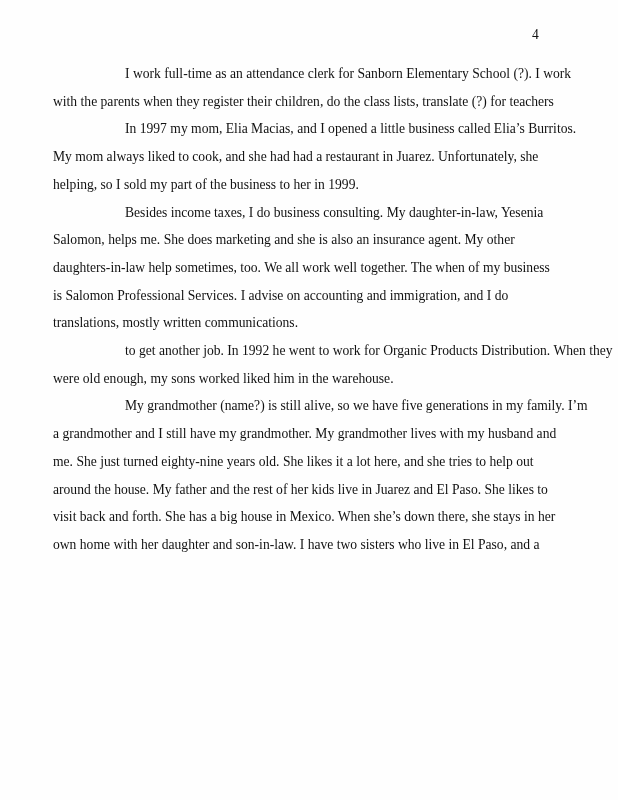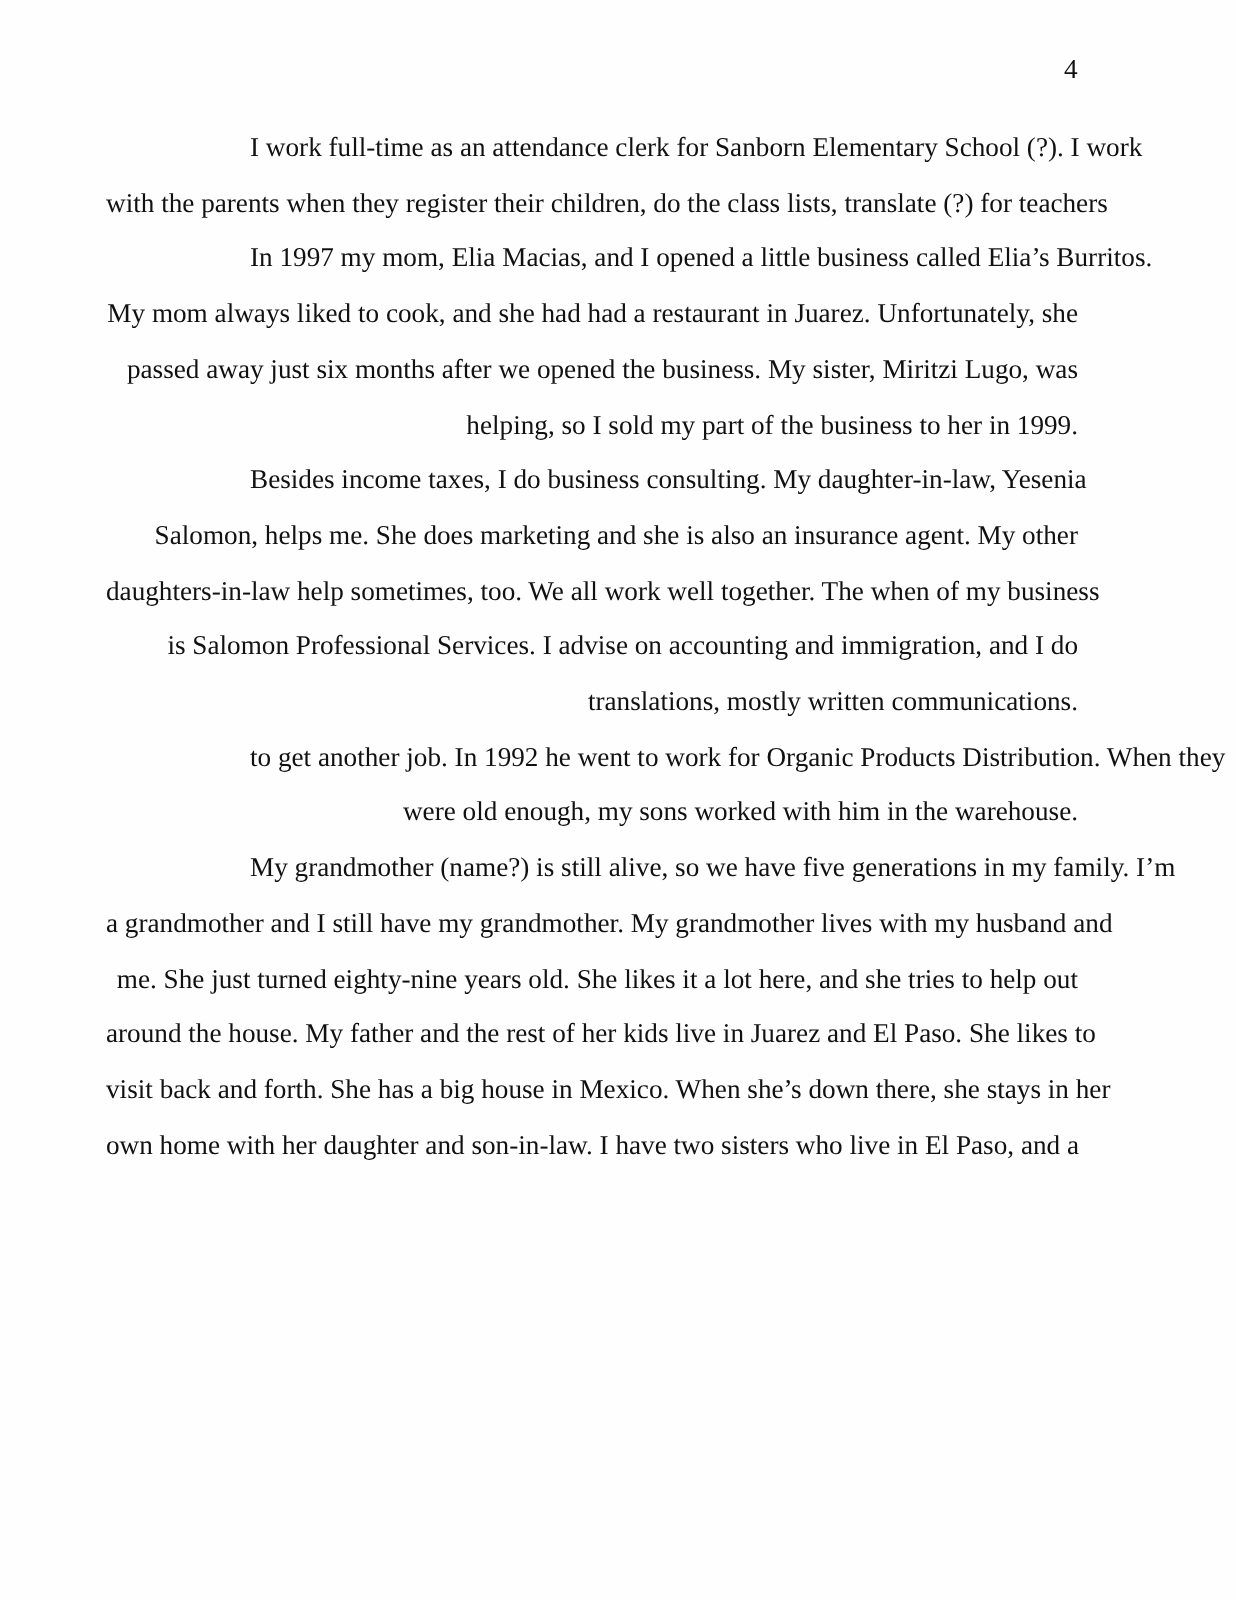--- a/index.html
+++ b/index.html
@@ -11,51 +11,50 @@
     color: #111111;
   }
   .page-number {
     position: absolute; left: 532px; top: 27px;
     font-size: 13.6px; line-height: 16px;
   }
   .body-text {
     position: absolute; left: 89px; top: 60px; width: 450px;
     font-size: 13.6px; line-height: 27.7px;
   }
-  .para { margin: 0; text-indent: 36px; text-align: right; white-space: nowrap; }
+  .para { margin: 0; text-indent: 36px; text-align: left; white-space: nowrap; }
   .line { display: block; }
   .para .line + .line { text-indent: 0; margin-left: -36px; }
   .para .line:first-child { }
 </style>
 </head>
 <body>
 
 <div class="page">
   <div class="page-number">4</div>
   <div class="body-text" id="body-text">
       <p class="para">
         <span class="line">I work full-time as an attendance clerk for Sanborn Elementary School (?). I work</span>
         <span class="line">with the parents when they register their children, do the class lists, translate (?) for teachers</span>
       </p>
       <p class="para">
         <span class="line">In 1997 my mom, Elia Macias, and I opened a little business called Elia’s Burritos.</span>
         <span class="line">My mom always liked to cook, and she had had a restaurant in Juarez. Unfortunately, she</span>
-        <span class="line">passed away just six months after we opened the business. My sister, Miritzi Lugo, was</span>
         <span class="line">helping, so I sold my part of the business to her in 1999.</span>
       </p>
       <p class="para">
         <span class="line">Besides income taxes, I do business consulting. My daughter-in-law, Yesenia</span>
         <span class="line">Salomon, helps me. She does marketing and she is also an insurance agent. My other</span>
         <span class="line">daughters-in-law help sometimes, too. We all work well together. The when of my business</span>
         <span class="line">is Salomon Professional Services. I advise on accounting and immigration, and I do</span>
         <span class="line">translations, mostly written communications.</span>
       </p>
       <p class="para">
         <span class="line">to get another job. In 1992 he went to work for Organic Products Distribution. When they</span>
-        <span class="line">were old enough, my sons worked with him in the warehouse.</span>
+        <span class="line">were old enough, my sons worked liked him in the warehouse.</span>
       </p>
       <p class="para">
         <span class="line">My grandmother (name?) is still alive, so we have five generations in my family. I’m</span>
         <span class="line">a grandmother and I still have my grandmother. My grandmother lives with my husband and</span>
         <span class="line">me. She just turned eighty-nine years old. She likes it a lot here, and she tries to help out</span>
         <span class="line">around the house. My father and the rest of her kids live in Juarez and El Paso. She likes to</span>
         <span class="line">visit back and forth. She has a big house in Mexico. When she’s down there, she stays in her</span>
         <span class="line">own home with her daughter and son-in-law. I have two sisters who live in El Paso, and a</span>
       </p>
     </div>

